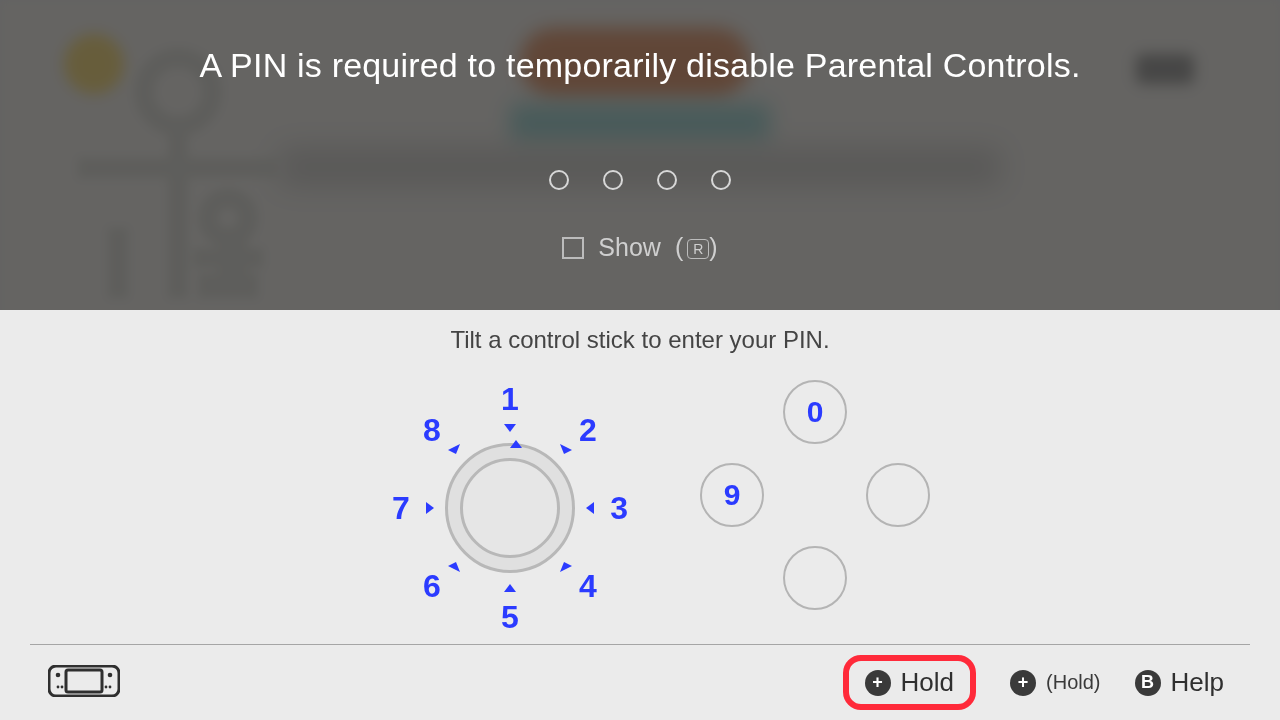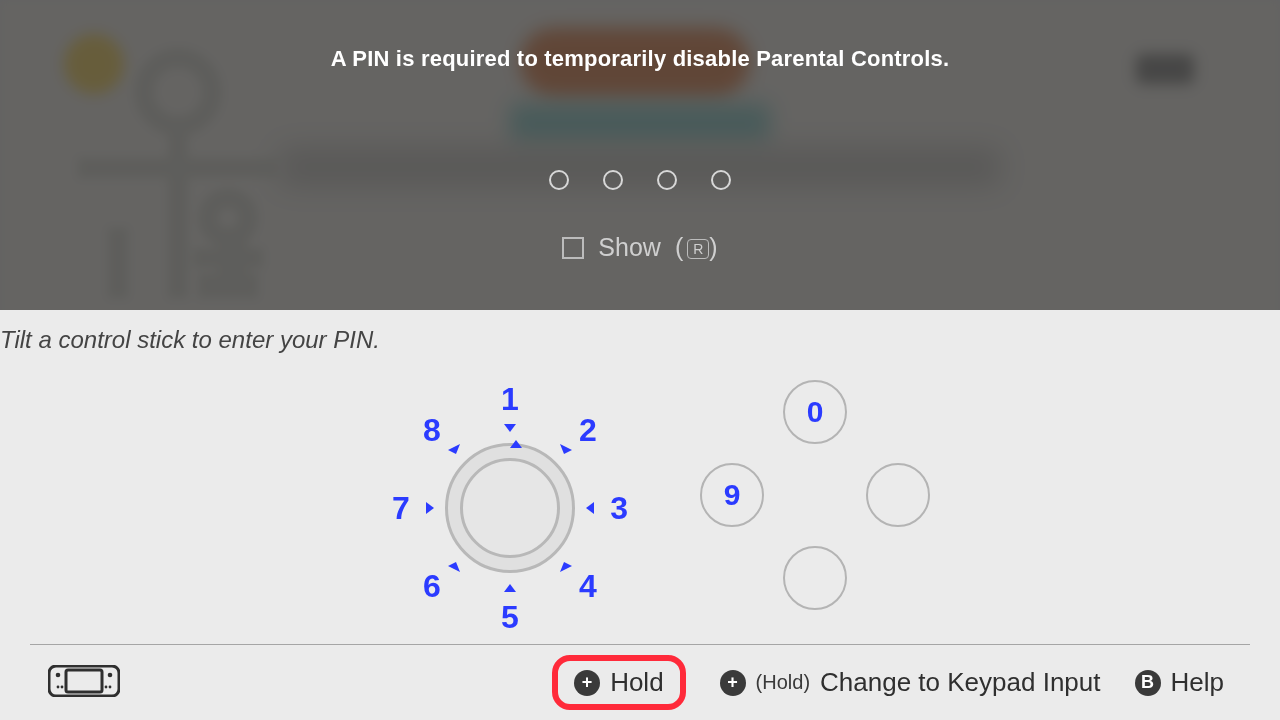--- a/index.html
+++ b/index.html
@@ -25,36 +25,36 @@
   
   .dark-overlay {
     position:absolute; left:0; top:0; width:100%; height:310px;
     background: rgba(60,60,60,0.78);
     z-index:2;
   }
 
   
   .headline {
     position:absolute; top:46px; left:0; width:100%;
-    text-align:center; color:#ffffff; font-size:22px; font-weight:700;
+    text-align:center; color:#ffffff; font-size:34px; font-weight:400;
     z-index:3; letter-spacing:.2px;
   }
 
   
   .pin-dots { position:absolute; top:170px; left:0; width:100%; display:flex; justify-content:center; gap:34px; z-index:3; }
   .pin-dot { width:20px; height:20px; border:2.5px solid #d7d7d7; border-radius:50%; }
 
   
   .show-row { position:absolute; top:233px; left:0; width:100%; display:flex; justify-content:center; align-items:center; gap:14px; z-index:3; color:#cfcfcf; font-size:25px; }
   .chkbox { width:22px; height:22px; border:2.5px solid #bcbcbc; }
   .r-badge { display:inline-block; border:1.5px solid #bcbcbc; border-radius:4px; font-size:14px; padding:1px 5px; margin-left:4px; position:relative; top:-2px; }
 
   
   .lower { position:absolute; top:310px; left:0; width:100%; height:410px; background:#ebebeb; z-index:2; }
-  .instr { position:absolute; top:326px; width:100%; text-align:left; color:#444; font-size:24px; z-index:3;font-style:italic; }
+  .instr { position:absolute; top:326px; width:100%; text-align:center; color:#444; font-size:24px; z-index:3; }
 
   
   .dial-wrap { position:absolute; top:378px; left:380px; width:260px; height:260px; z-index:3; }
   .stick-outer { position:absolute; left:50%; top:50%; width:130px; height:130px; transform:translate(-50%,-50%); border:3px solid #b8b8b8; border-radius:50%; background:#e0e0e0; }
   .stick-inner { position:absolute; left:50%; top:50%; width:100px; height:100px; transform:translate(-50%,-50%); border:3px solid #b8b8b8; border-radius:50%; background:#e6e6e6; }
   .num { position:absolute; color:#2b3bff; font-size:32px; font-weight:600; transform:translate(-50%,-50%); }
   .tick { position:absolute; width:0; height:0; transform:translate(-50%,-50%); }
   .tick::before { content:""; display:block; width:0; height:0; border-left:6px solid transparent; border-right:6px solid transparent; border-bottom:8px solid #2b3bff; transform-origin:center; }
 
   
@@ -174,20 +174,19 @@
     </svg>
   </span>
   <div class="footer-right">
     <div class="footer-item help-highlight">
       <span class="glyph">+</span>
       <span>Hold</span>
     </div>
     <div class="footer-item">
       <span class="glyph">+</span>
       <span class="hold">(Hold)</span>
-      <span>Change to Keypad Input</span>
     </div>
     <div class="footer-item">
       <span class="glyph">B</span>
       <span>Help</span>
     </div>
   </div>
 </div>
 
 </body></html>

